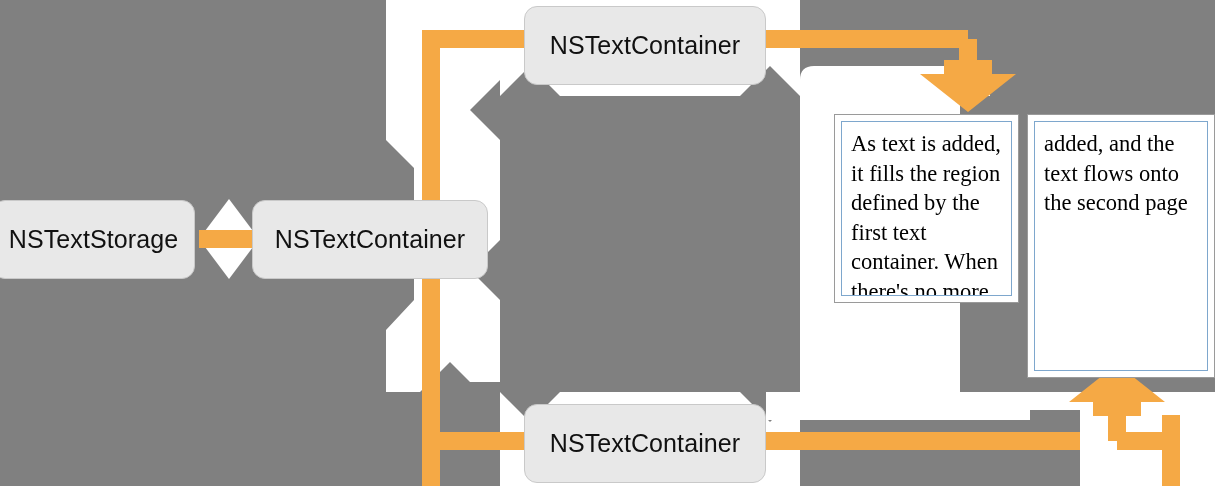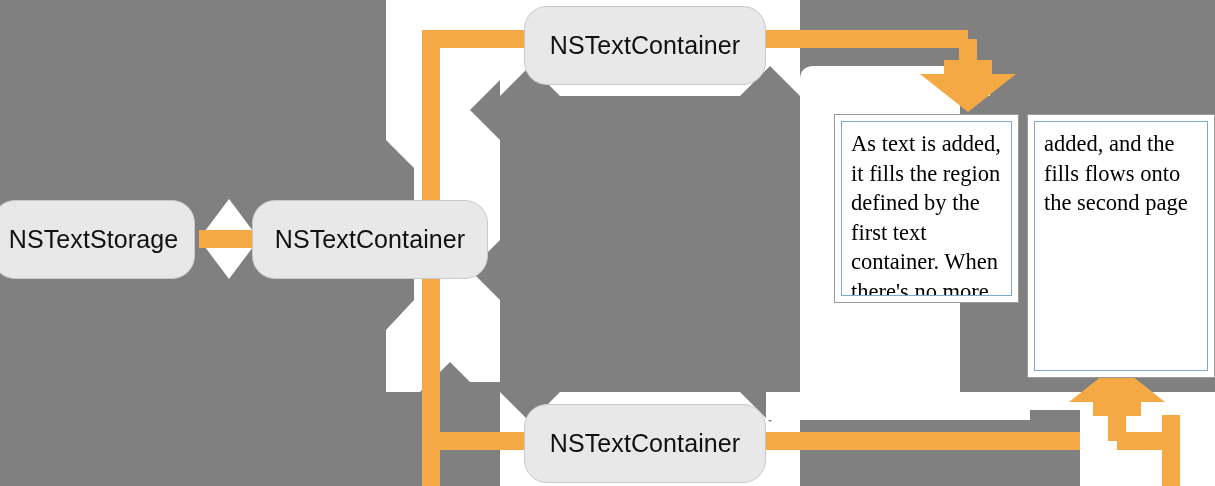--- a/index.html
+++ b/index.html
@@ -19,21 +19,21 @@
     position: absolute;
     left: 0;
     top: 0;
     width: 1215px;
     height: 486px;
   }
   .node {
     position: absolute;
     background: #e8e8e8;
     border: 1px solid #c9c9c9;
-    border-radius: 23px;
+    border-radius: 13px;
     display: flex;
     align-items: center;
     justify-content: center;
     color: #111111;
     font-size: 25px;
     letter-spacing: 0.1px;
     box-sizing: border-box;
   }
   #node-text-storage {
     left: -8px;
@@ -185,16 +185,16 @@
 
   <div class="node" id="node-container-bottom">
     <span>NSTextContainer</span>
   </div>
 
   <div class="page" id="page-one">
     <div class="page-inner">As text is added, it fills the region defined by the first text container. When there's no more room, another text container is</div>
   </div>
 
   <div class="page" id="page-two">
-    <div class="page-inner">added, and the fills flows onto the second page</div>
+    <div class="page-inner">added, and the text flows onto the second page</div>
   </div>
 
 </div>
 
 </body></html>

